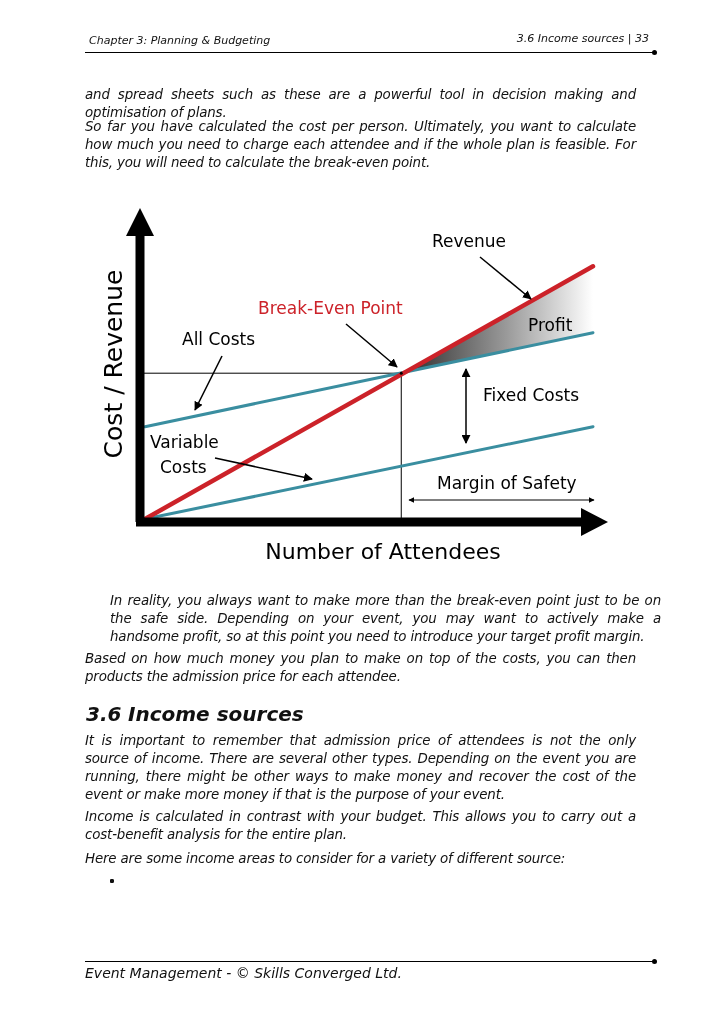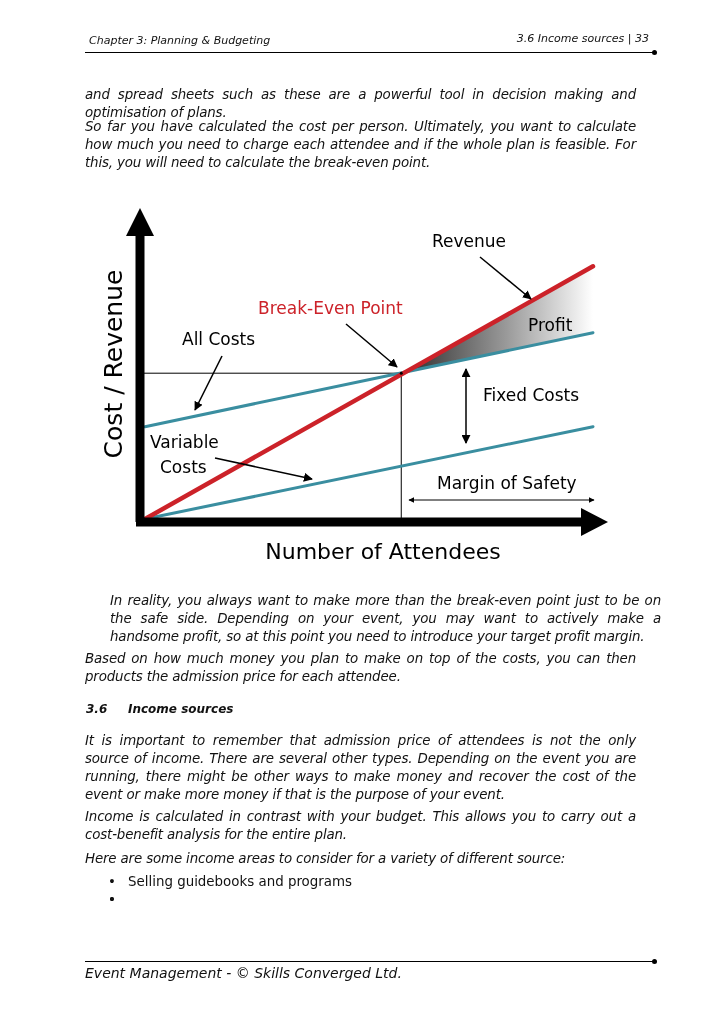--- a/index.html
+++ b/index.html
@@ -6,21 +6,21 @@
   body { width: 720px; height: 1023px; position: relative; overflow: hidden;
          font-family: "DejaVu Sans", sans-serif; color: #111; }
   .header { position: absolute; left: 85px; top: 31px; width: 568px; height: 20px;
             font-family: "DejaVu Sans", sans-serif; font-style: italic; font-size: 11px; }
   .header .left { position: absolute; left: 4px; top: 3px; }
   .header .right { position: absolute; right: 4px; top: 1px; }
   .rule { position: absolute; height: 1px; background: #000; }
   .dot { position: absolute; width: 5px; height: 5px; border-radius: 50%; background: #000; }
   .para { position: absolute; left: 85px; width: 551px; font-size: 13.4px; line-height: 18px;
           text-align: justify; margin: 0; letter-spacing: -0.15px; font-style: italic; }
-  .heading { position: absolute; left: 86px; top: 702px; font-size: 12px; font-weight: bold;
+  .heading { position: absolute; left: 86px; top: 702px; font-size: 20px; font-weight: bold;
              font-style: italic; }
   .heading .num { display: inline-block; width: 42px; }
   ul.bullets { position: absolute; left: 85px; top: 873px; margin: 0; padding: 0; list-style: none;
                font-size: 13.4px; line-height: 18px; }
   ul.bullets li { position: relative; padding-left: 43px; }
   ul.bullets li .b { position: absolute; left: 23px; top: 0; }
   .footer { position: absolute; left: 85px; top: 965px; font-style: italic; font-size: 14px; }
   svg#chart { position: absolute; left: 0; top: 0; }
   .clabel { font-family: "DejaVu Sans", sans-serif; }
 </style>
@@ -94,20 +94,20 @@
 
 <div class="heading">
   <span class="num">3.6</span><span>Income sources</span>
 </div>
 
 <p class="para" style="top:732px;">It is important to remember that admission price of attendees is not the only source of income. There are several other types. Depending on the event you are running, there might be other ways to make money and recover the cost of the event or make more money if that is the purpose of your event.</p>
 <p class="para" style="top:808px;">Income is calculated in contrast with your budget. This allows you to carry out a cost-benefit analysis for the entire plan.</p>
 <p class="para" style="top:850px;">Here are some income areas to consider for a variety of different source:</p>
 
 <ul class="bullets">
-  <li><span class="b">•</span><span>Selling guidebooks and  programs</span></li>
+  <li><span class="b">•</span></li>
   <li><span class="b">•</span></li>
   <li><span class="b">•</span></li>
 </ul>
 
 <div class="rule" style="left:85px; top:961px; width:570px;"></div>
 <div class="dot" style="left:652px; top:959px;"></div>
 <div class="footer">Event Management - © Skills Converged Ltd.</div>
 
 </body></html>

